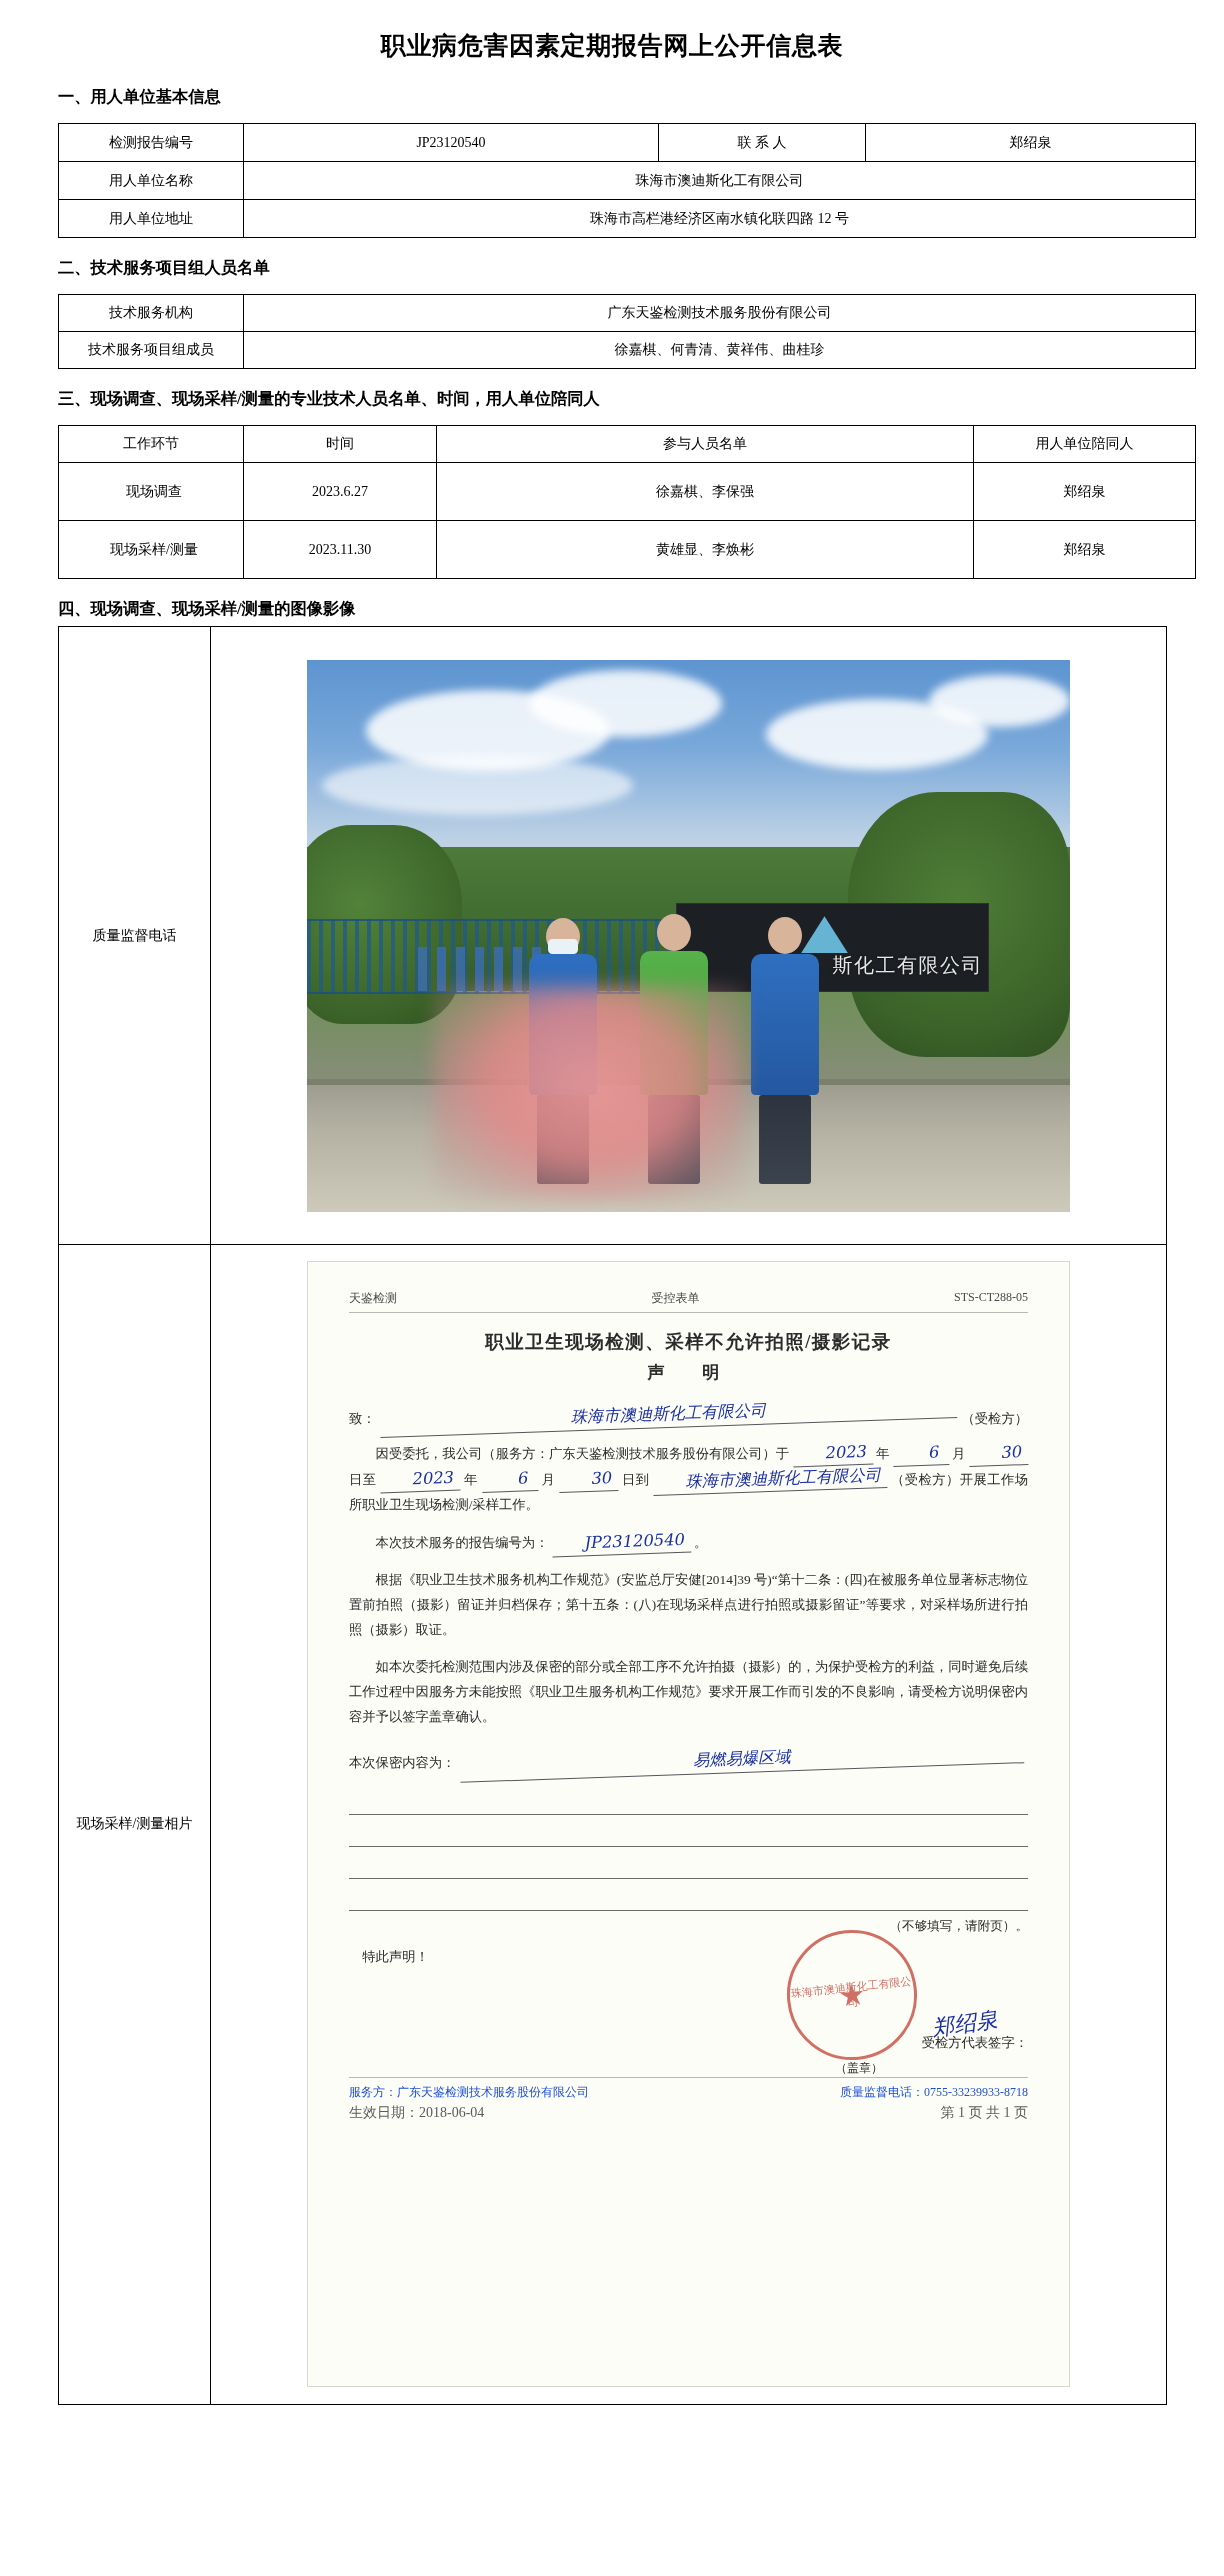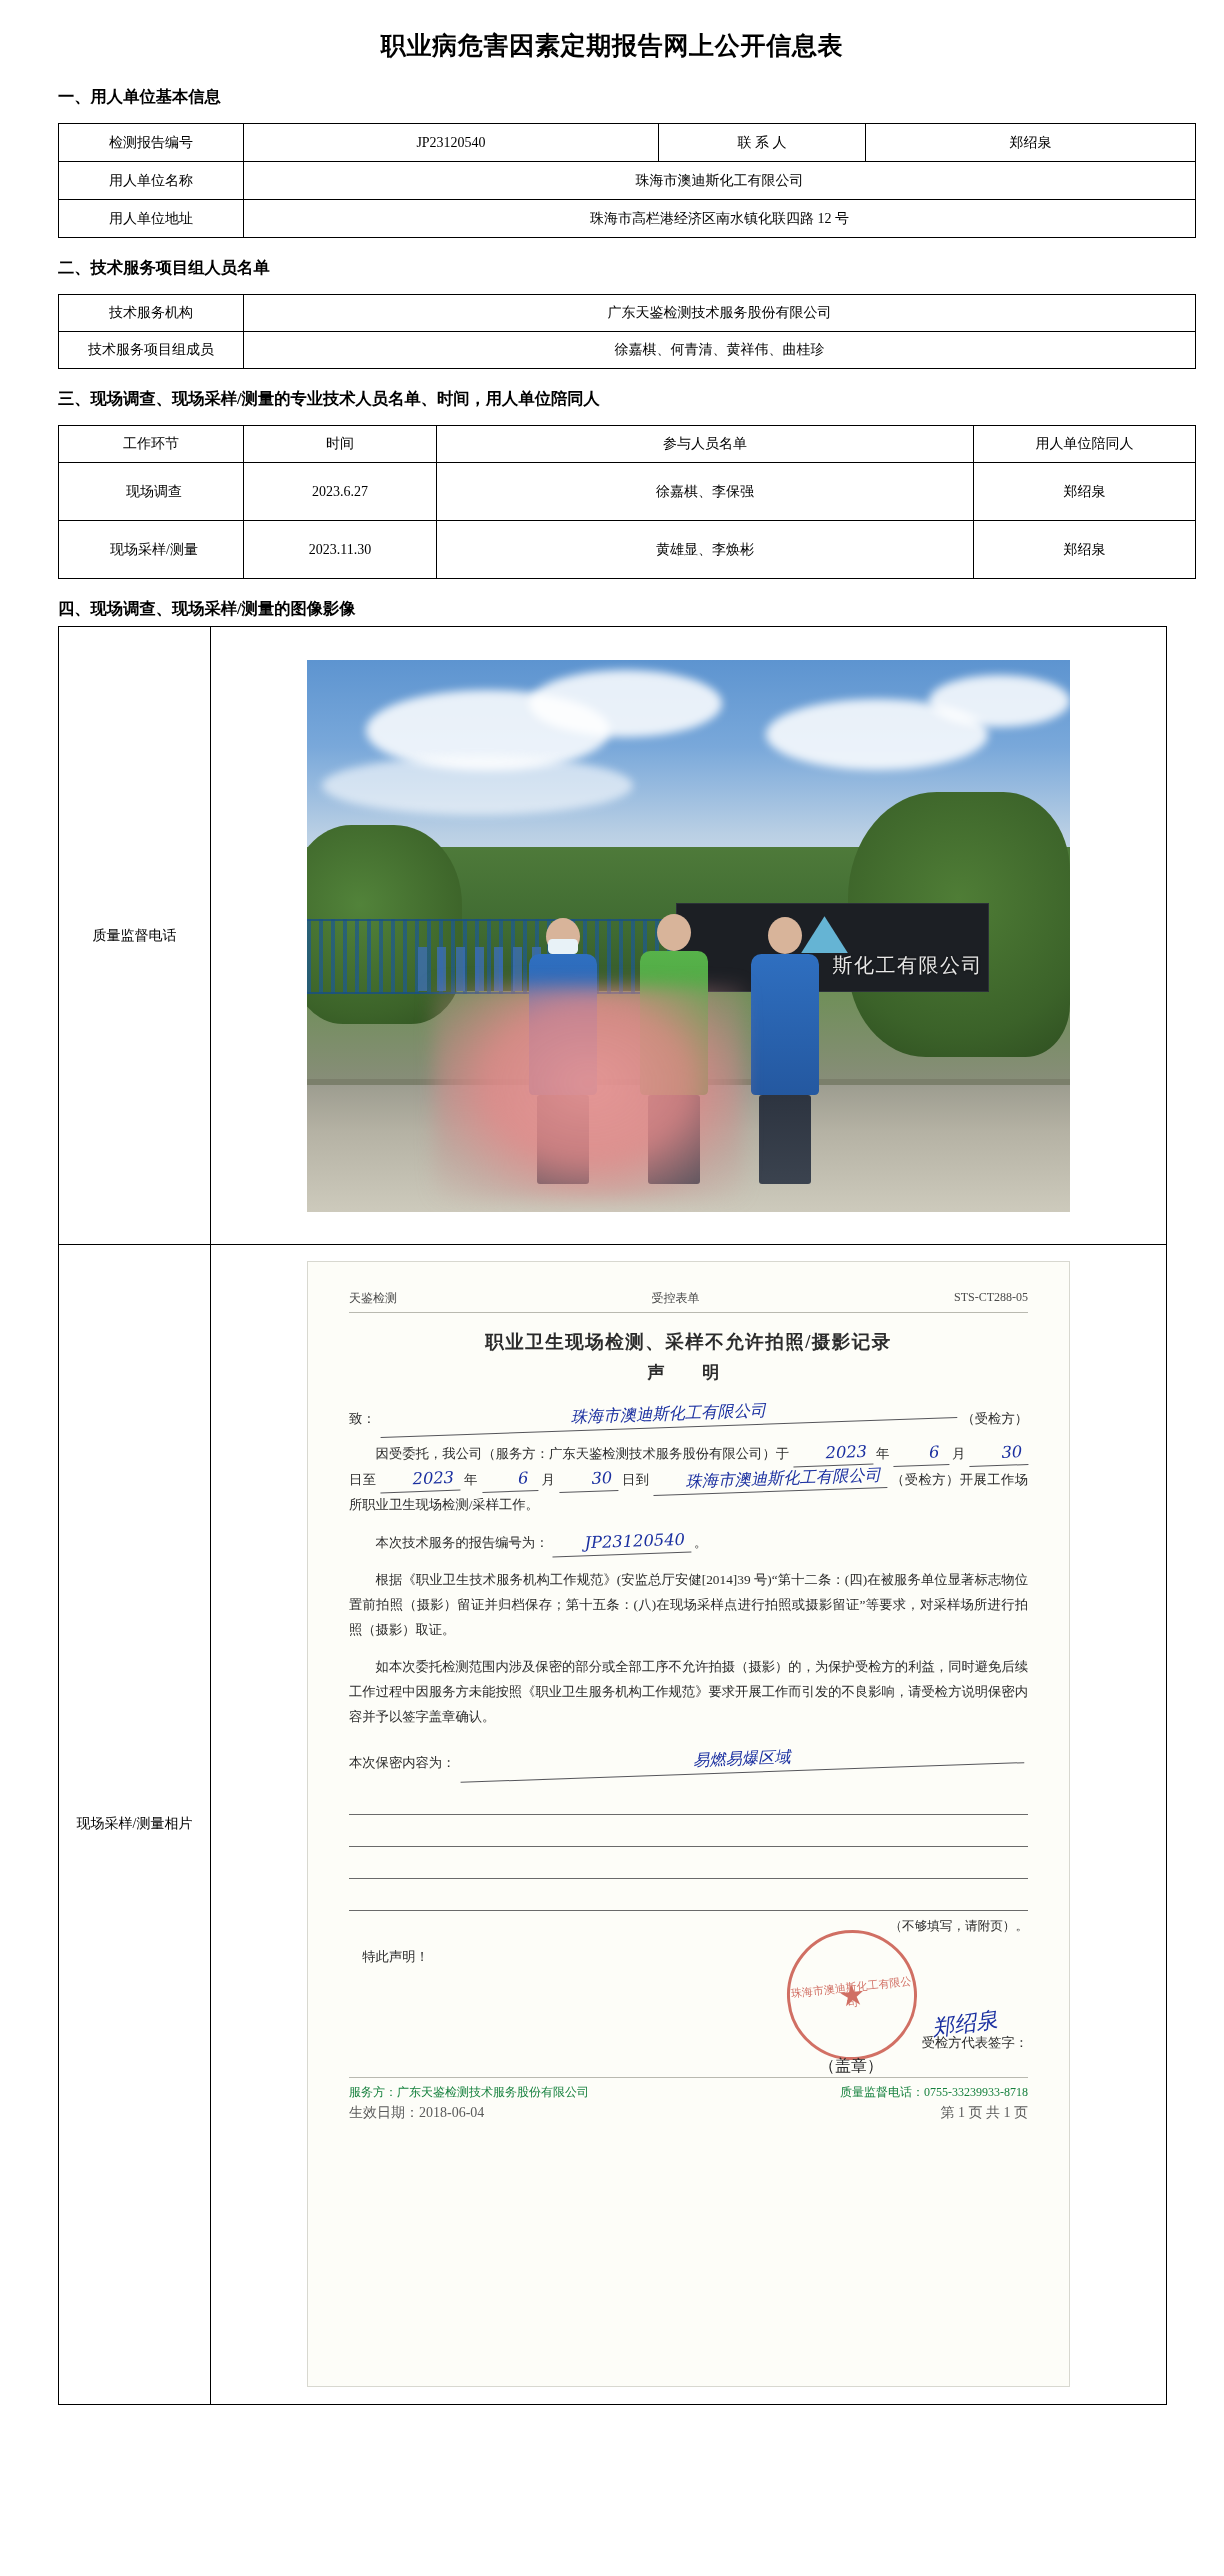--- a/index.html
+++ b/index.html
@@ -266,27 +266,27 @@
   .sig-hand {
     position: absolute; right: 30px; bottom: 13.3px;
     color: #1a2fa0; font-size: 22px; font-style: italic;
     transform: rotate(-8deg);
     font-family: "DejaVu Serif", serif;
   }
   .doc-foot {
     border-top: 0.7px solid #b9b9b0;
     margin-top: 25px; padding-top: 6px;
     display: flex; justify-content: space-between;
-    font-size: 12px; color: #15803d;
+    font-size: 12px; color: #1d4ed8;
   }
   .doc-foot2 {
     display: flex; justify-content: space-between;
     font-size: 14px; color: #5a5a5a; margin-top: 3px;
   }
-  .seal-label { position: absolute; right: 145px; bottom: -25px; font-size: 16px; }
+  .seal-label { position: absolute; right: 145px; bottom: -25px; font-size: 12px; }
 </style>
 </head>
 <body>
 
 <div class="page">
 
   <div class="doc-title">职业病危害因素定期报告网上公开信息表</div>
 
   <div class="section-title">一、用人单位基本信息</div>
   <table class="grid t1">

